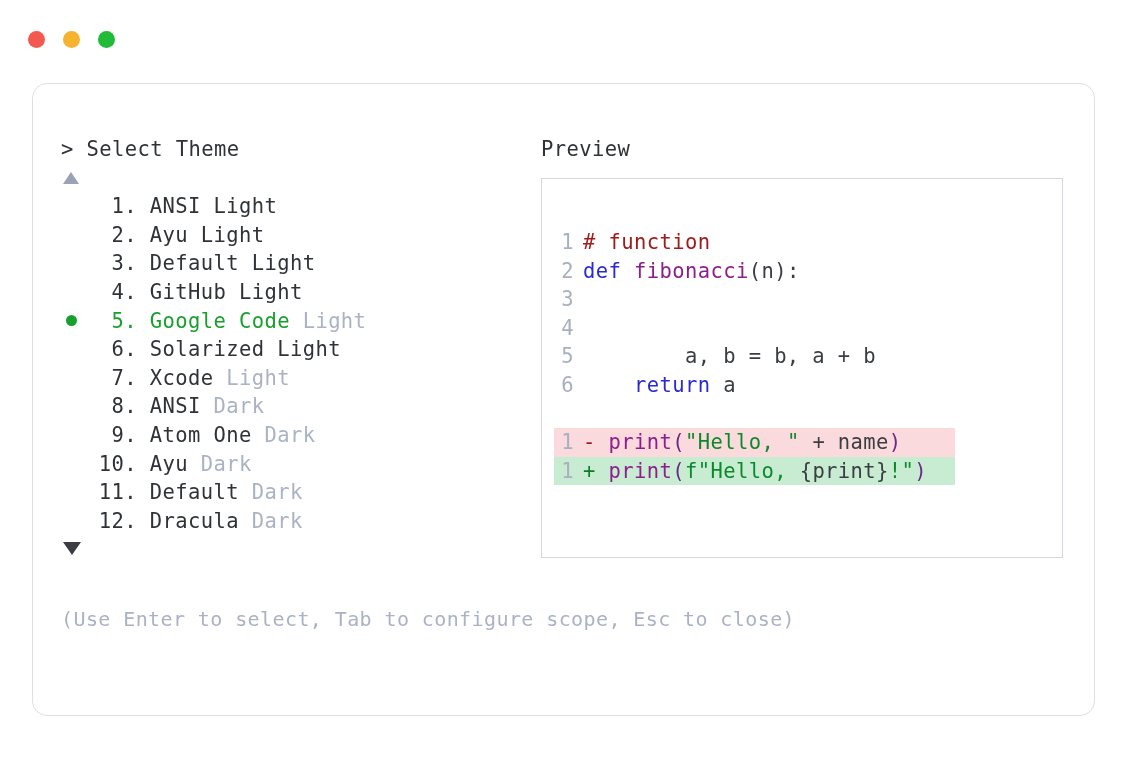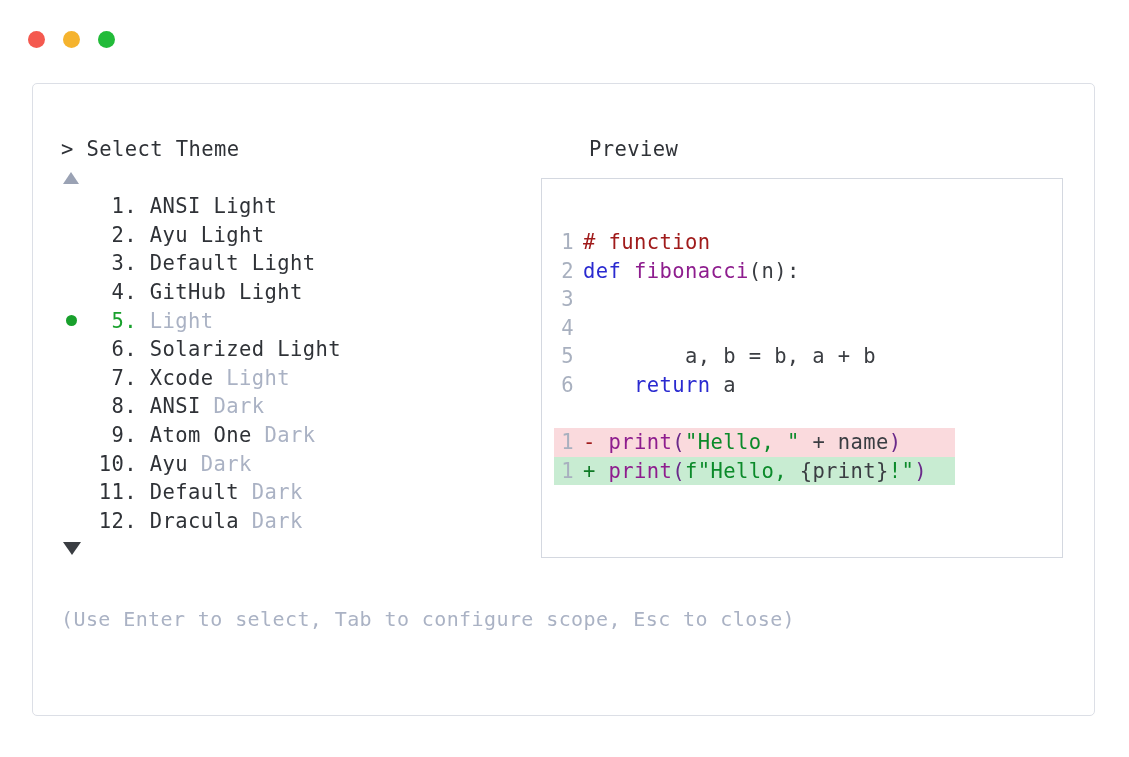--- a/index.html
+++ b/index.html
@@ -32,21 +32,21 @@
 
   
   #theme-card {
     position: absolute;
     left: 32px;
     top: 83px;
     width: 1063px;
     height: 633px;
     box-sizing: border-box;
     border: 1px solid #dcdfe6;
-    border-radius: 5px;
+    border-radius: 15px;
     background: #ffffff;
   }
 
   
   #card-body {
     position: absolute;
     left: 0;
     top: 0;
     width: 100%;
     height: 100%;
@@ -143,21 +143,20 @@
     top: 50px;
     width: 530px;
   }
   #preview-label {
     font-size: 20.5px;
     color: #2f3237;
     letter-spacing: 0.4px;
     height: 30px;
     line-height: 30px;
     white-space: pre;
-    margin-left: 48px;
   }
   #preview-box {
     margin-top: 14px;
     width: 522px;
     height: 380px;
     box-sizing: border-box;
     border: 1px solid #d4d8e0;
     background: #ffffff;
     position: relative;
     overflow: hidden;
@@ -225,21 +224,21 @@
   <div id="card-body">
 
     <div id="left-pane">
       <div id="prompt-row">&gt; Select Theme</div>
       <div id="scroll-up-icon"></div>
       <ul id="theme-list">
           <li class="theme-row"><span class="row-marker"></span><span class="row-index"> 1.</span><span class="row-name"> ANSI</span><span class="row-variant variant-plain"> Light</span></li>
           <li class="theme-row"><span class="row-marker"></span><span class="row-index"> 2.</span><span class="row-name"> Ayu</span><span class="row-variant variant-plain"> Light</span></li>
           <li class="theme-row"><span class="row-marker"></span><span class="row-index"> 3.</span><span class="row-name"> Default</span><span class="row-variant variant-plain"> Light</span></li>
           <li class="theme-row"><span class="row-marker"></span><span class="row-index"> 4.</span><span class="row-name"> GitHub</span><span class="row-variant variant-plain"> Light</span></li>
-          <li class="theme-row selected"><span class="row-marker"><span class="marker-dot"></span></span><span class="row-index"> 5.</span><span class="row-variant variant-muted"> Light</span></li>
+          <li class="theme-row selected"><span class="row-marker"><span class="marker-dot"></span></span><span class="row-index"> 5.</span><span class="row-name"> Google Code</span><span class="row-variant variant-muted"> Light</span></li>
           <li class="theme-row"><span class="row-marker"></span><span class="row-index"> 6.</span><span class="row-name"> Solarized</span><span class="row-variant variant-plain"> Light</span></li>
           <li class="theme-row"><span class="row-marker"></span><span class="row-index"> 7.</span><span class="row-name"> Xcode</span><span class="row-variant variant-muted"> Light</span></li>
           <li class="theme-row"><span class="row-marker"></span><span class="row-index"> 8.</span><span class="row-name"> ANSI</span><span class="row-variant variant-muted"> Dark</span></li>
           <li class="theme-row"><span class="row-marker"></span><span class="row-index"> 9.</span><span class="row-name"> Atom One</span><span class="row-variant variant-muted"> Dark</span></li>
           <li class="theme-row"><span class="row-marker"></span><span class="row-index">10.</span><span class="row-name"> Ayu</span><span class="row-variant variant-muted"> Dark</span></li>
           <li class="theme-row"><span class="row-marker"></span><span class="row-index">11.</span><span class="row-name"> Default</span><span class="row-variant variant-muted"> Dark</span></li>
           <li class="theme-row"><span class="row-marker"></span><span class="row-index">12.</span><span class="row-name"> Dracula</span><span class="row-variant variant-muted"> Dark</span></li>
         </ul>
       <div id="scroll-down-icon"></div>
     </div>

